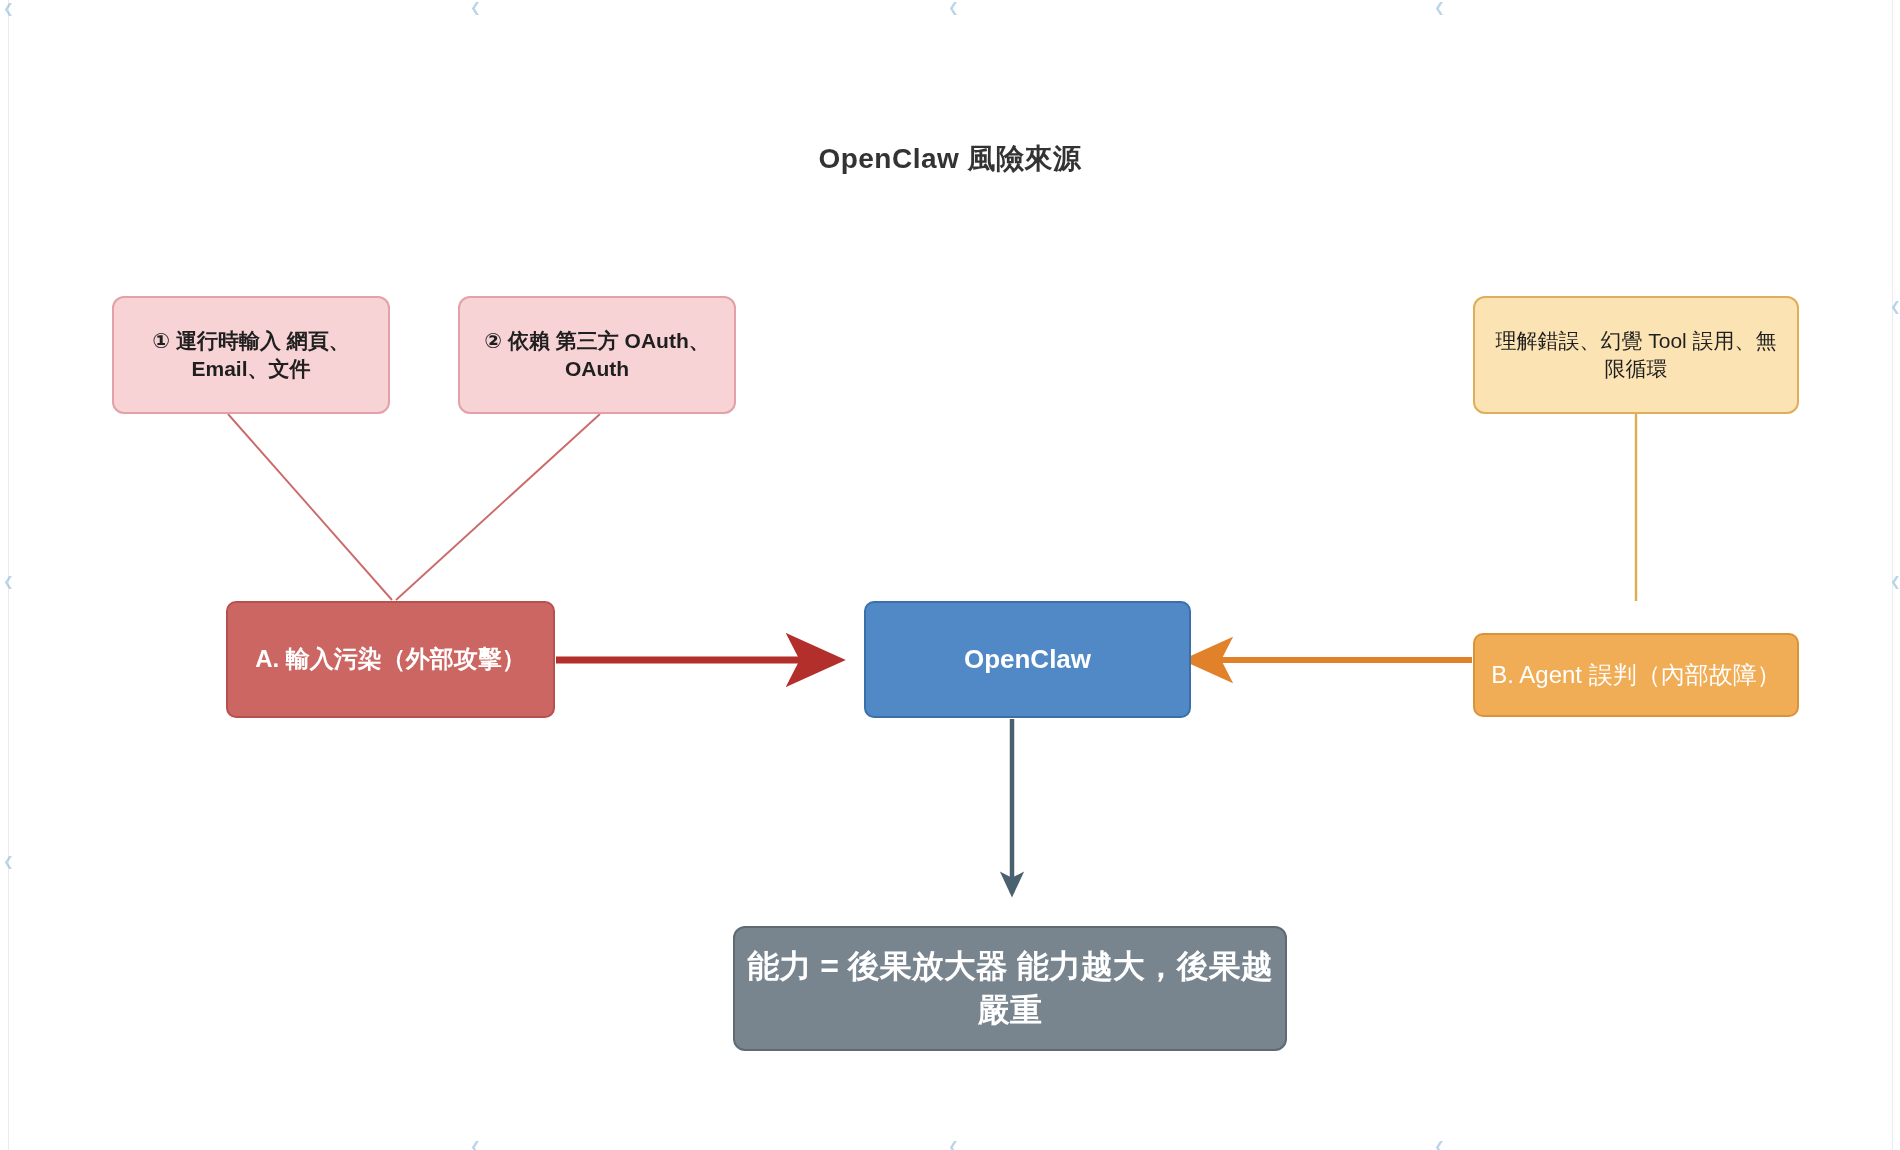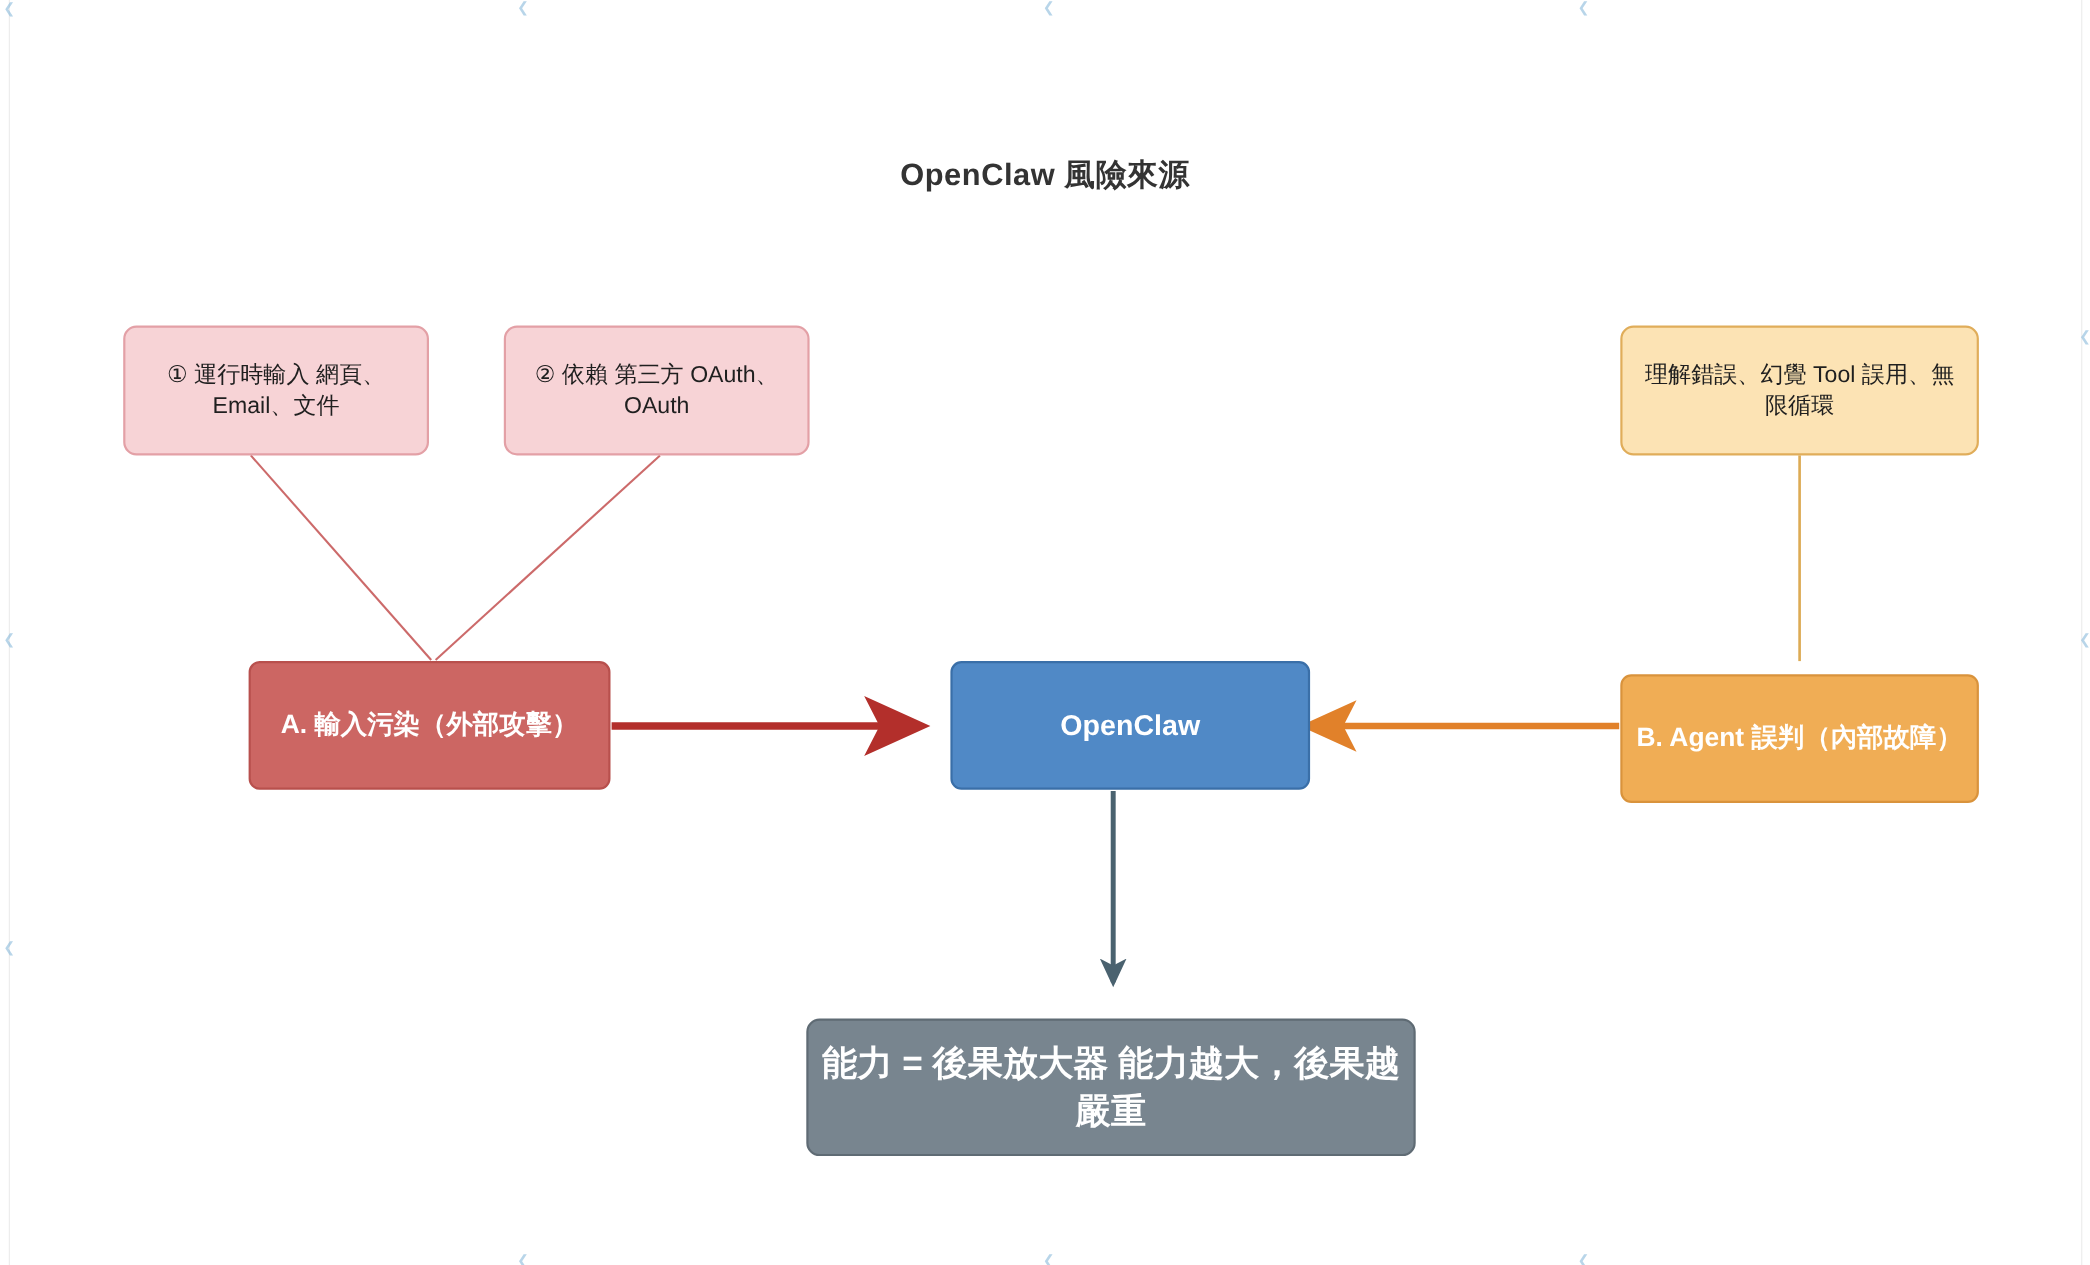--- a/index.html
+++ b/index.html
@@ -78,21 +78,21 @@
     box-sizing: border-box;
     line-height: 1.35;
   }
 
   
   .note {
     background: #f7d3d6;
     border-color: #e3a0a6;
     color: #1f1f1f;
     font-size: 21px;
-    font-weight: normal;
+    font-weight: bold;
     border-radius: 12px;
   }
   #note-1 { left: 112px;  top: 296px; width: 278px; height: 118px; }
   #note-2 { left: 458px;  top: 296px; width: 278px; height: 118px; }
 
   
   .note-amber {
     background: #fce3b4;
     border-color: #e0ad5a;
     color: #1f1f1f;
@@ -113,26 +113,26 @@
   #node-center {
     left: 849px; top: 601px; width: 327px; height: 117px;
     background: #5089c6;
     border-color: #3a6fa8;
     color: #ffffff;
     font-size: 26px;
     font-weight: bold;
     margin-left: 15px;
   }
   #node-b {
-    left: 1473px; top: 613px; width: 326px; height: 117px;
+    left: 1473px; top: 633px; width: 326px; height: 84px;
     background: #f0ad55;
     border-color: #d9933c;
     color: #ffffff;
     font-size: 24px;
-    font-weight: bold;
+    font-weight: normal;
   }
   #node-amplifier {
     left: 733px; top: 926px; width: 554px; height: 125px;
     background: #78858f;
     border-color: #5f6b74;
     color: #ffffff;
     font-size: 32px;
     font-weight: bold;
     border-radius: 12px;
   }

